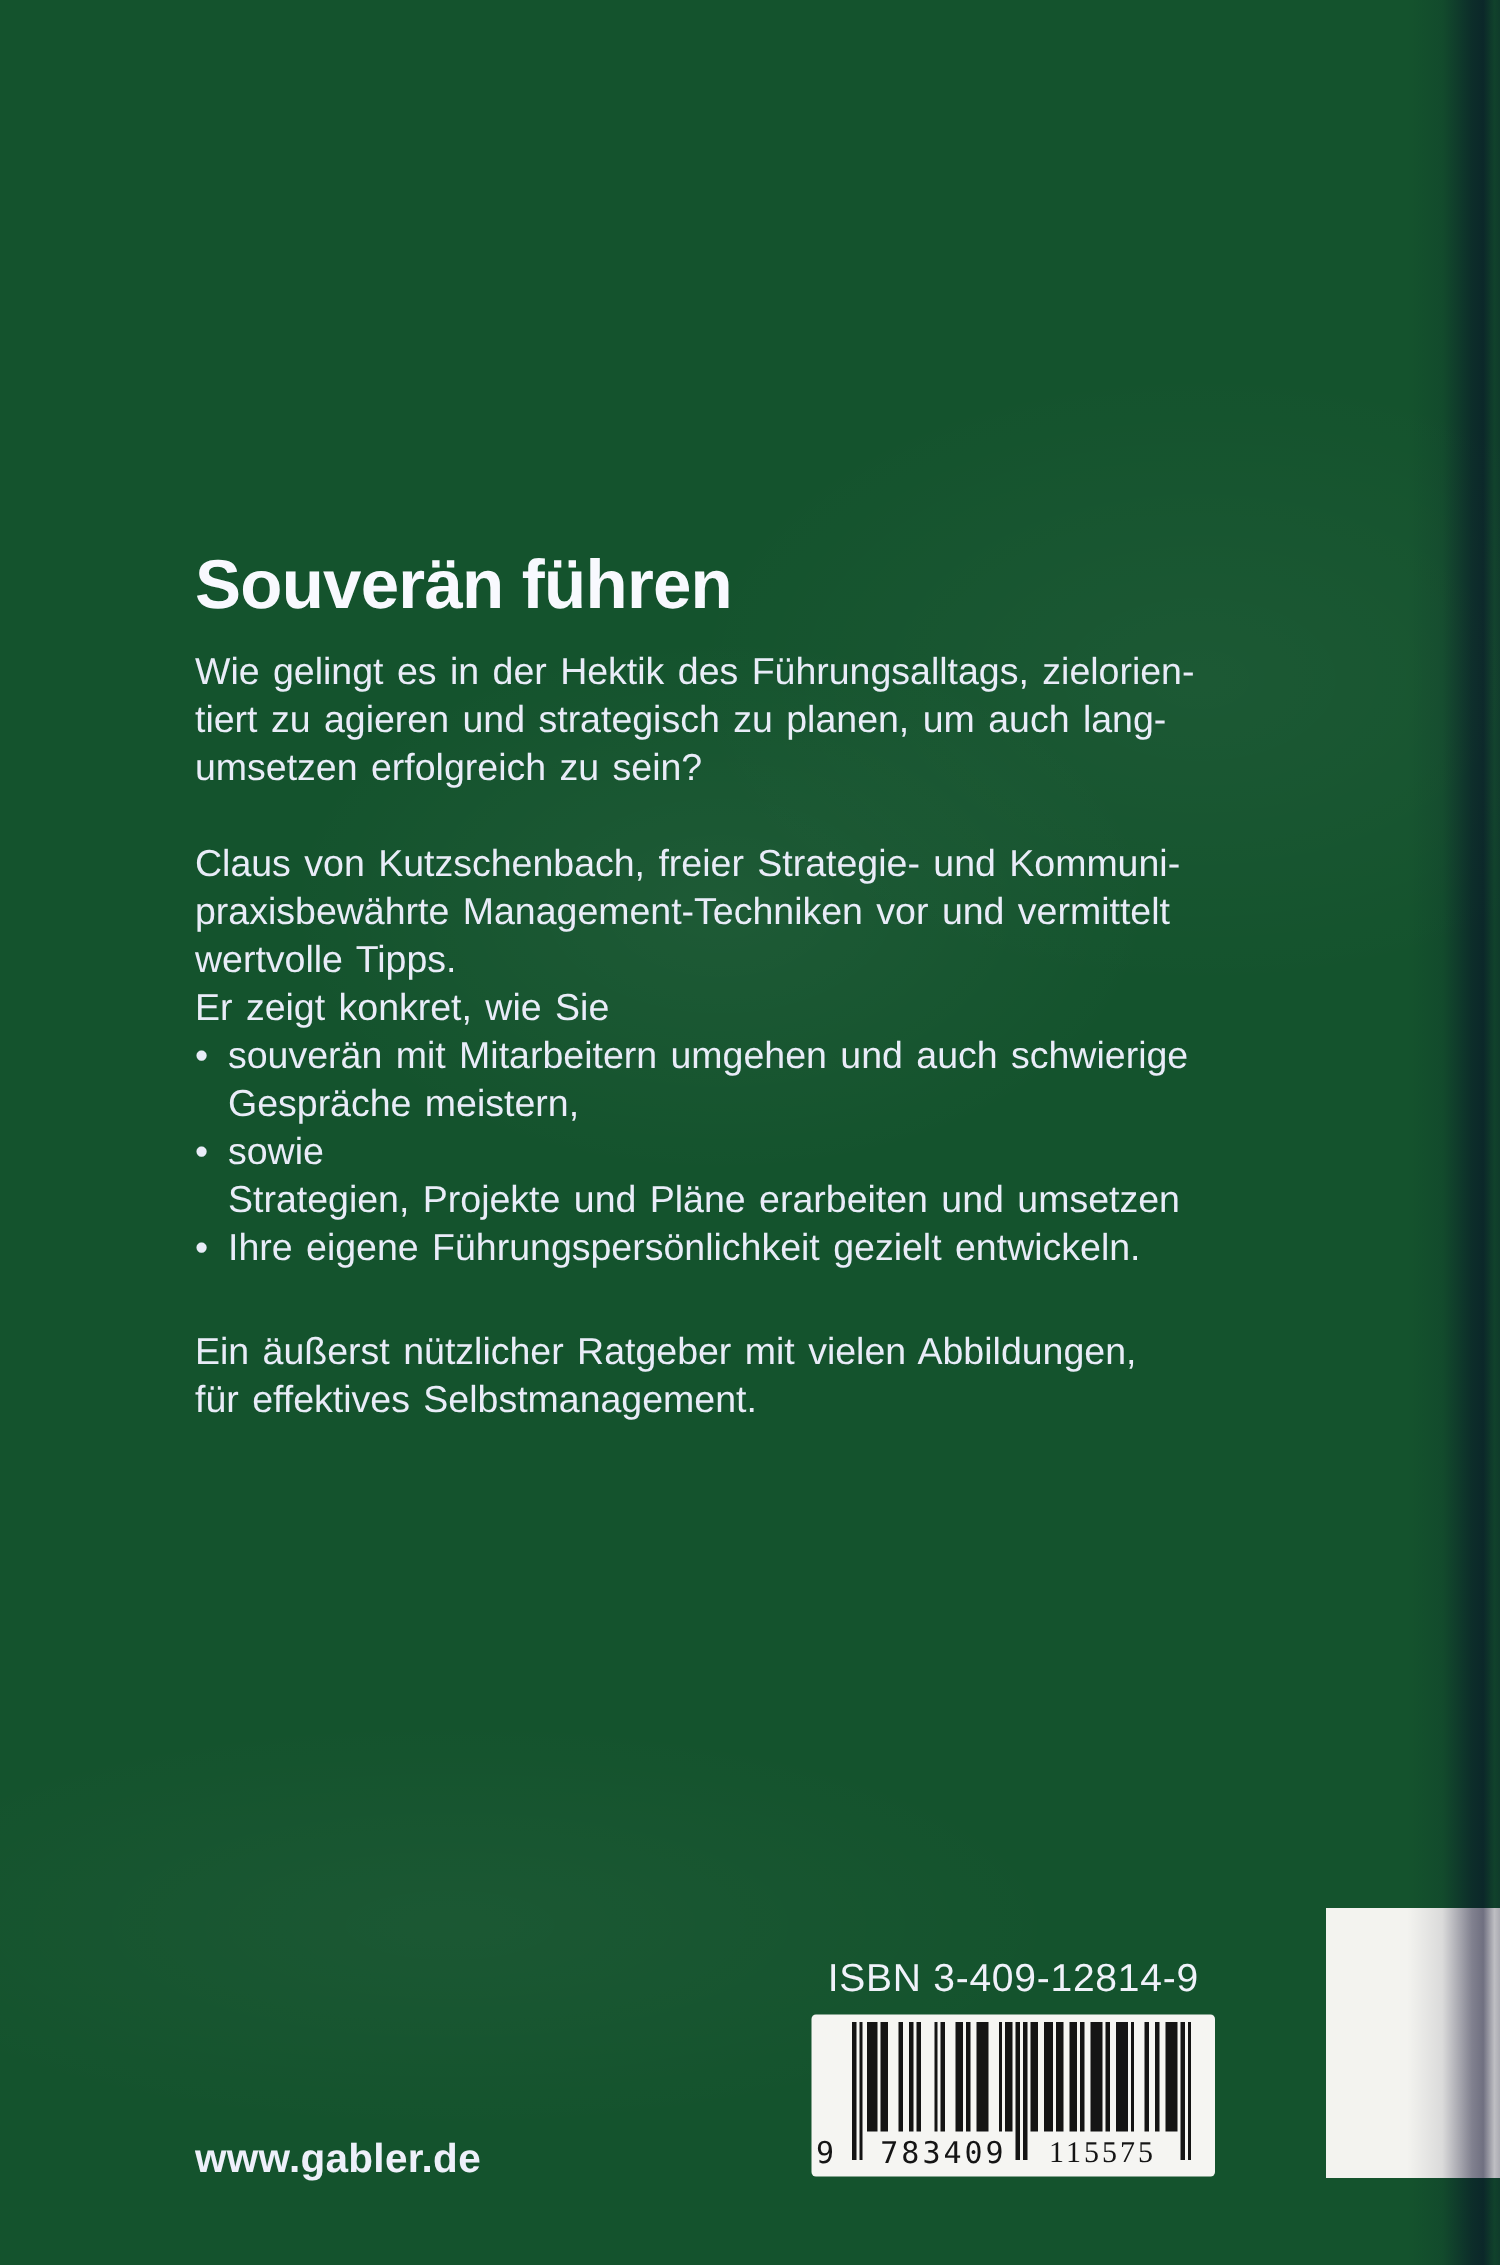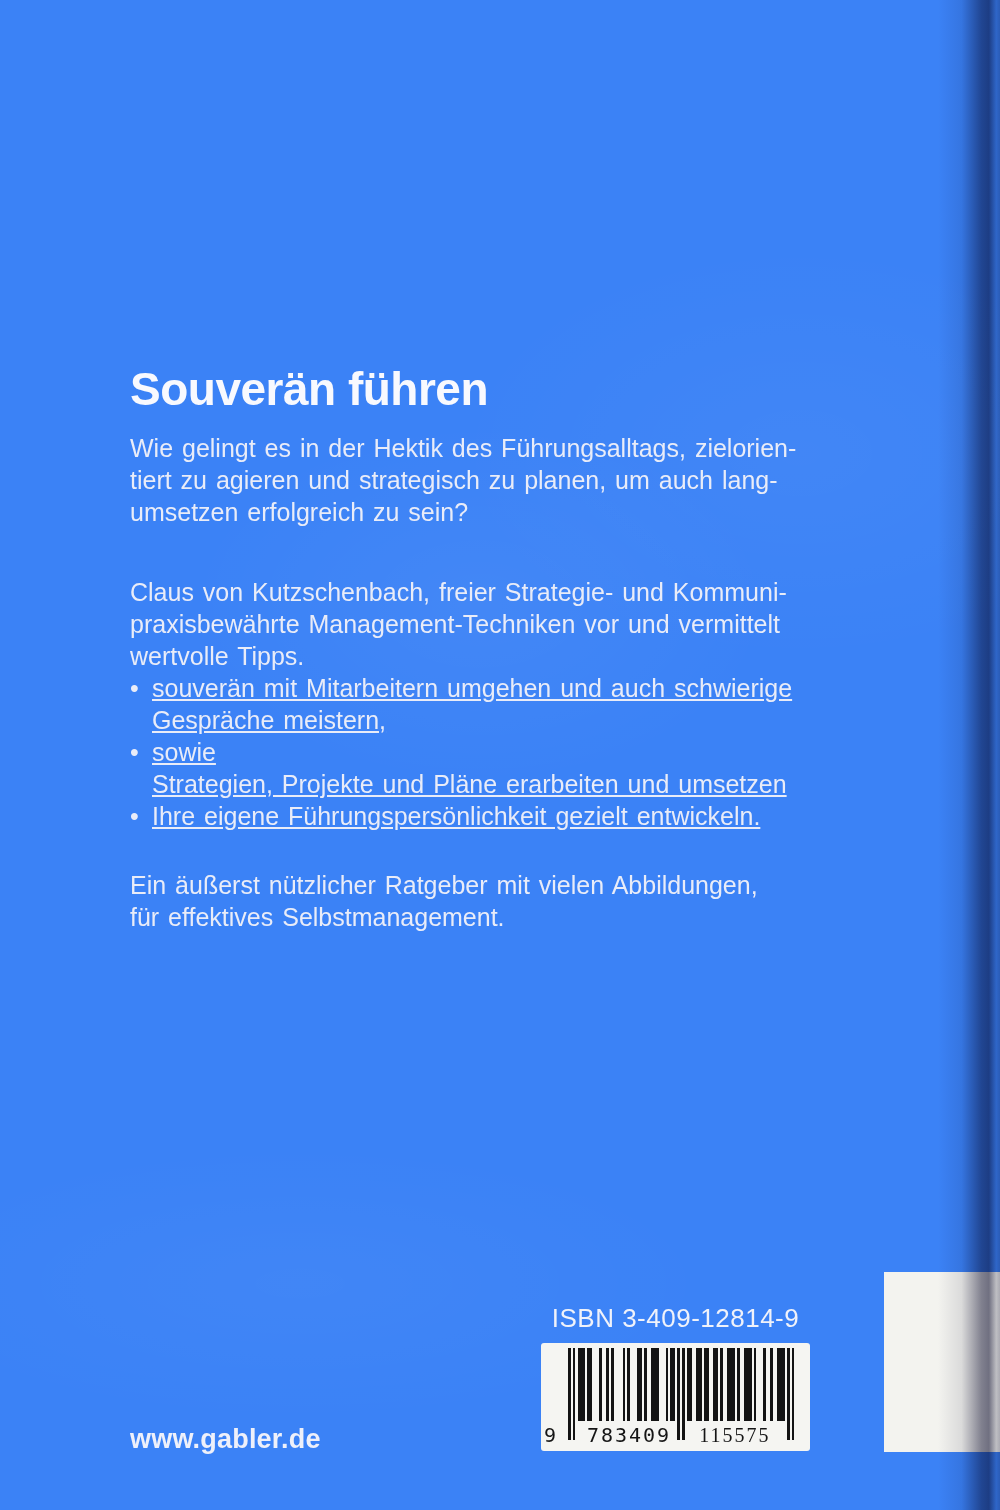--- a/index.html
+++ b/index.html
@@ -4,21 +4,21 @@
 <style>
   html, body { margin: 0; padding: 0; }
   body {
     width: 1000px; height: 1510px;
     position: relative; overflow: hidden;
     font-family: "Liberation Sans", sans-serif;
     background: #14146e;
   }
   .cover {
     position: absolute; inset: 0;
-    background: #3b82f6;
+    background: #14532d;
   }
   .scan-texture {
     position: absolute; inset: 0; pointer-events: none;
     background:
       radial-gradient(420px 260px at 48% 40%, rgba(255,255,255,0.045), rgba(255,255,255,0) 70%),
       radial-gradient(500px 300px at 80% 30%, rgba(255,255,255,0.035), rgba(255,255,255,0) 70%),
       radial-gradient(600px 200px at 30% 85%, rgba(255,255,255,0.03), rgba(255,255,255,0) 70%);
   }
   .edge-shadow {
     position: absolute; top: 0; right: 0; width: 62px; height: 100%;
@@ -38,25 +38,25 @@
     word-spacing: 2px;
   }
   .content .line { white-space: nowrap; }
   h1.book-title {
     margin: 0 0 16px 0;
     font-size: 46px; line-height: 54px; letter-spacing: -0.5px;
     font-weight: bold; color: #f8f9fe;
     word-spacing: normal;
   }
   .para { margin: 0; }
-  .para.gap-before { margin-top: 48px; }
+  .para.gap-before { margin-top: 32px; }
   .para.gap-before-sm { margin-top: 37px; }
   .bullet { display: flex; }
   .bullet-marker { width: 22px; flex: 0 0 22px; }
-  .bullet-body { flex: 1; min-width: 0; text-decoration: underline; }
+  .bullet-body { flex: 1; min-width: 0; }
   .website {
     position: absolute; left: 130px; top: 1424px;
     font-size: 27px; font-weight: bold; color: #eef0fa; letter-spacing: 0.2px;
   }
   .isbn-label {
     position: absolute; left: 541px; top: 1303px; width: 269px;
     text-align: center; font-size: 26px; color: #f0f2fa; letter-spacing: 0.5px;
   }
   .barcode-panel {
     position: absolute; left: 541px; top: 1343px; width: 269px; height: 108px;
@@ -97,20 +97,23 @@
       <div class="line">tiert zu agieren und strategisch zu planen, um auch lang-</div>
       <div class="line">umsetzen erfolgreich zu sein?</div>
     </div>
 
     <div class="para gap-before">
       <div class="line">Claus von Kutzschenbach, freier Strategie- und Kommuni-</div>
       <div class="line">praxisbewährte Management-Techniken vor und vermittelt</div>
       <div class="line">wertvolle Tipps.</div>
     </div>
 
+    <div class="para">
+      <div class="line">Er zeigt konkret, wie Sie</div>
+    </div>
 
     <div class="para">
 
       <div class="bullet">
         <div class="bullet-marker">•</div>
         <div class="bullet-body">
           <div class="line">souverän mit Mitarbeitern umgehen und auch schwierige</div>
           <div class="line">Gespräche meistern,</div>
         </div>
       </div>

